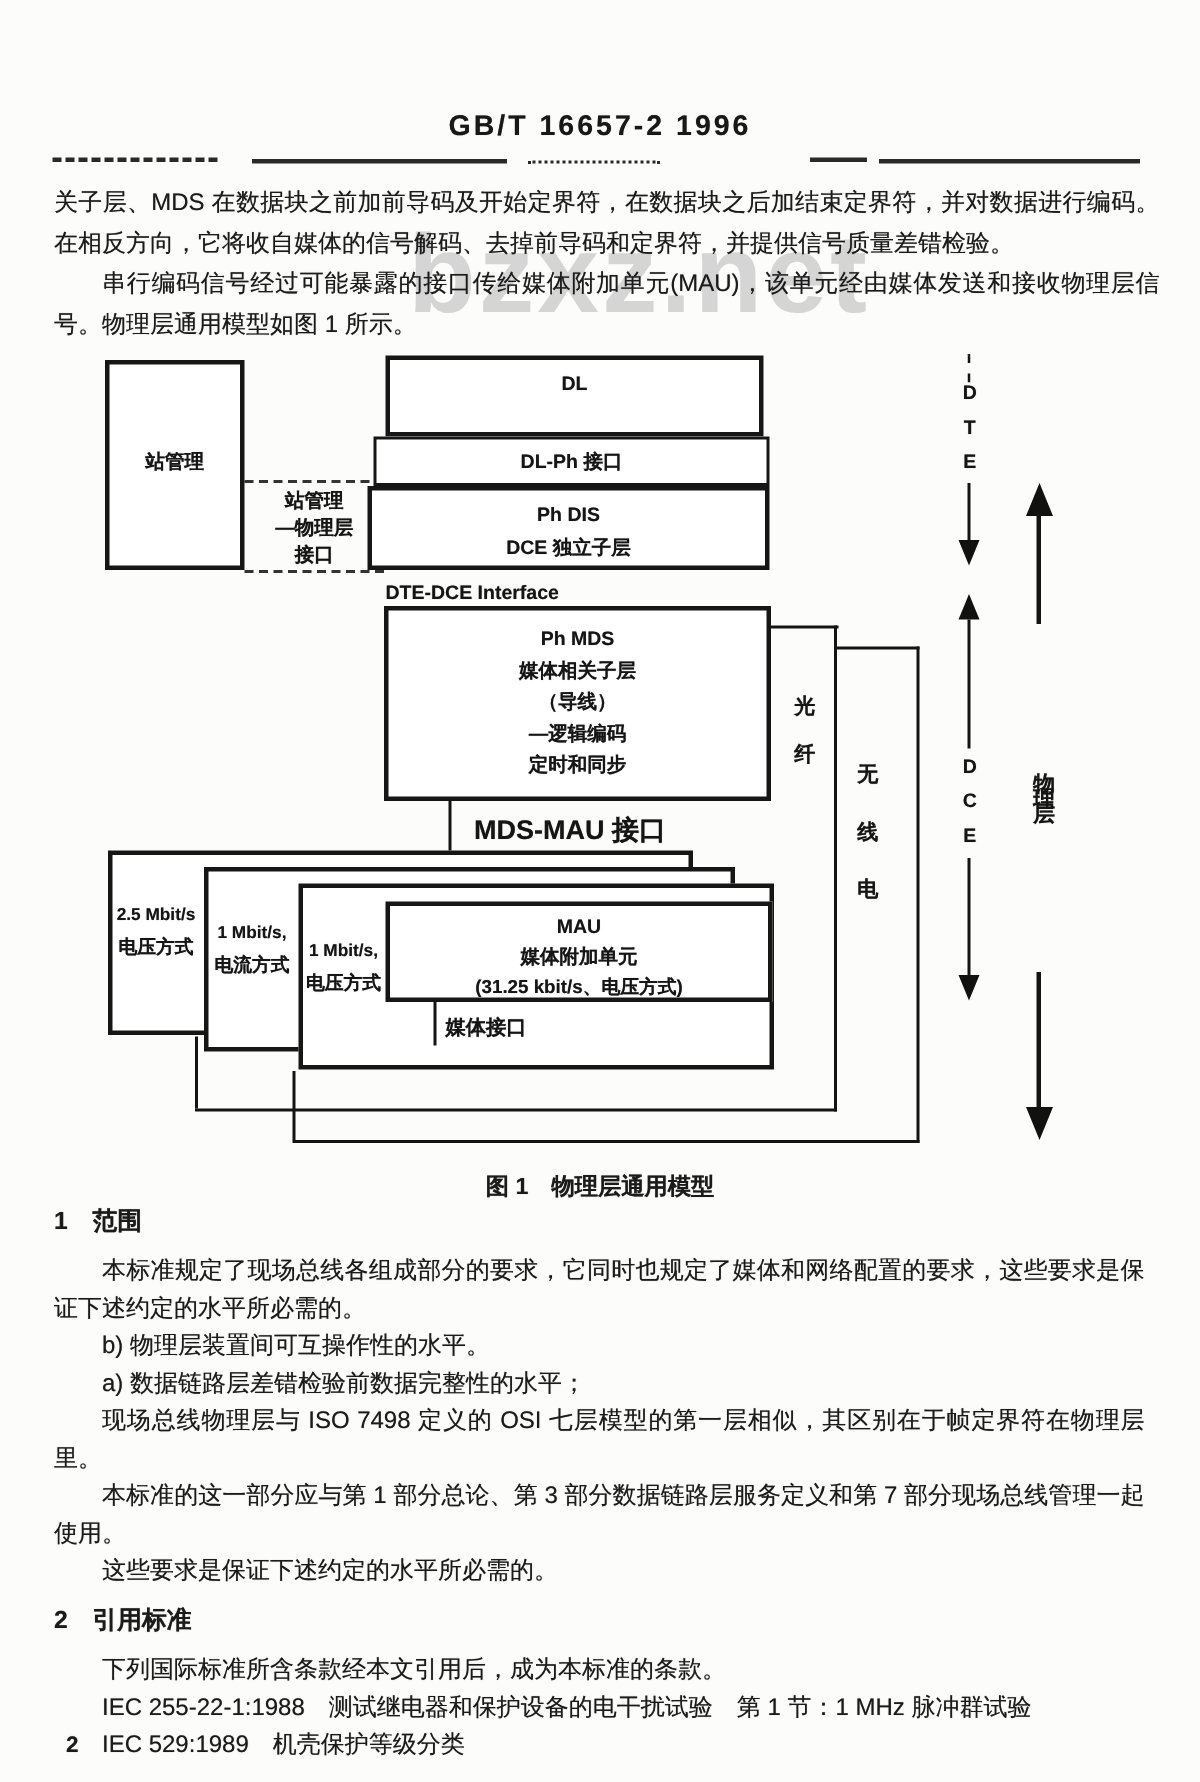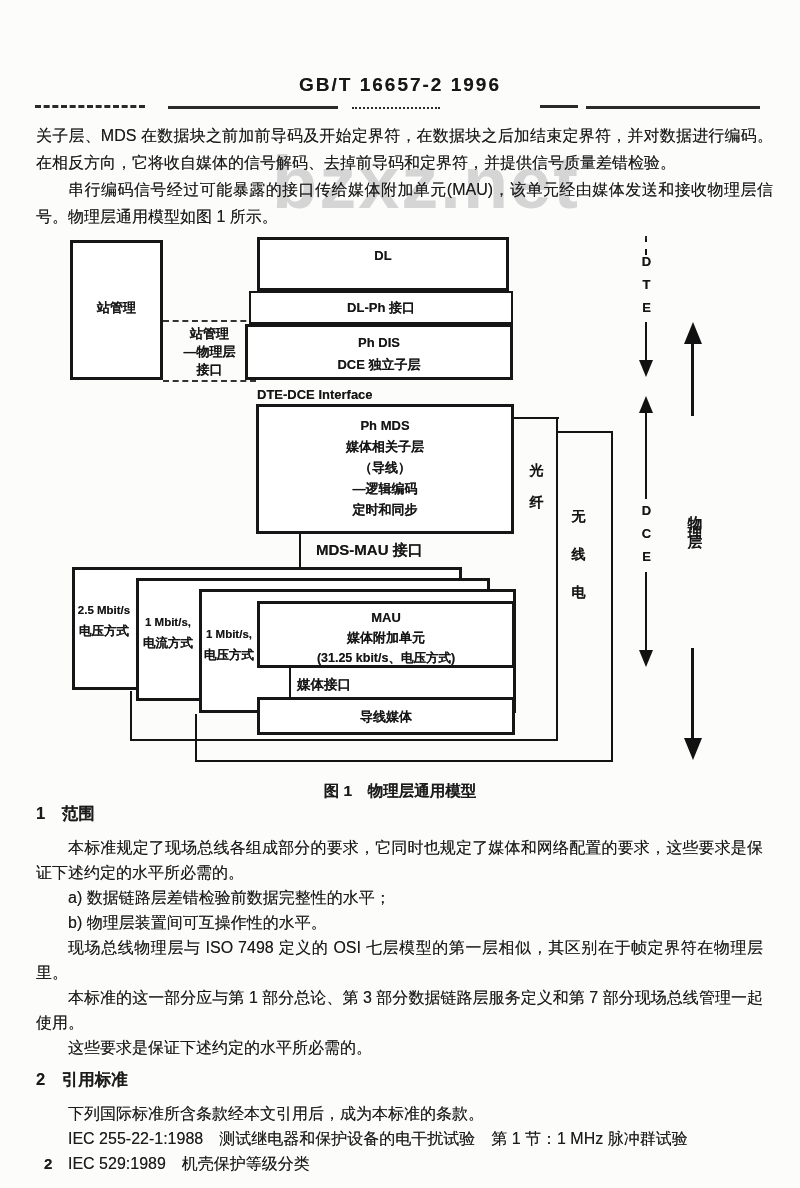--- a/index.html
+++ b/index.html
@@ -97,21 +97,21 @@
 
   <div class="box" style="left:256px;top:404px;width:258px;height:130px;z-index:3;">
     <span class="bc boxlabel" style="margin-top:8px;line-height:21px;">Ph MDS</span>
     <span class="bc boxlabel" style="line-height:21px;">媒体相关子层</span>
     <span class="bc boxlabel" style="line-height:21px;">（导线）</span>
     <span class="bc boxlabel" style="line-height:21px;">—逻辑编码</span>
     <span class="bc boxlabel" style="line-height:21px;">定时和同步</span>
   </div>
 
   <div class="vline" style="left:299px;top:534px;height:34px;z-index:4;"></div>
-  <div class="abs boxlabel" style="left:316px;top:541px;z-index:4;font-size:15px;">MDS-MAU 接口</div>
+  <div class="abs boxlabel" style="left:316px;top:541px;z-index:4;font-size:18px;">MDS-MAU 接口</div>
 
   <div class="box" style="left:72px;top:567px;width:390px;height:123px;z-index:4;"></div>
   <div class="box" style="left:136px;top:578px;width:354px;height:123px;z-index:5;"></div>
   <div class="box" style="left:199px;top:589px;width:317px;height:124px;z-index:6;"></div>
 
   <div class="box" style="left:257px;top:601px;width:258px;height:67px;z-index:7;">
     <span class="bc boxlabel" style="margin-top:4px;line-height:20px;">MAU</span>
     <span class="bc boxlabel" style="line-height:20px;">媒体附加单元</span>
     <span class="bc boxlabel" style="line-height:20px;font-size:12.5px;">(31.25 kbit/s、电压方式)</span>
   </div>
@@ -125,23 +125,20 @@
     <span class="bc boxlabel" style="font-size:12.5px;line-height:21px;">电流方式</span>
   </div>
   <div class="abs" style="left:202px;top:624px;width:54px;z-index:8;">
     <span class="bc boxlabel" style="font-size:11.5px;line-height:21px;">1 Mbit/s,</span>
     <span class="bc boxlabel" style="font-size:12.5px;line-height:21px;">电压方式</span>
   </div>
 
   <div class="vline" style="left:289px;top:668px;height:29px;z-index:9;"></div>
   <div class="abs boxlabel" style="left:297px;top:676px;z-index:9;font-size:13.5px;">媒体接口</div>
 
-  <div class="box" style="left:257px;top:697px;width:258px;height:38px;z-index:8;">
-    <span class="bc boxlabel" style="margin-top:8px;">导线媒体</span>
-  </div>
 
   <div>
     <div class="vline dash" style="left:645px;top:236px;height:16px;border-left-width:2px;"></div>
     <div class="vtext" style="left:639px;top:254px;font-size:13px;letter-spacing:8px;">DTE</div>
     <div class="vline" style="left:645px;top:322px;height:40px;border-left-width:2px;"></div>
     <div class="tri-down" style="left:639px;top:360px;"></div>
   </div>
 
   <div>
     <div class="tri-up" style="left:639px;top:396px;"></div>
@@ -157,22 +154,22 @@
     <div class="vtext" style="left:685px;top:504px;font-size:14.5px;letter-spacing:10px;">物理层</div>
     <div class="vline" style="left:691px;top:648px;height:92px;border-left-width:3px;"></div>
     <div class="tri-down big" style="left:684px;top:738px;"></div>
   </div>
 
   <div class="caption">图 1　物理层通用模型</div>
 
   <div class="sections">
     <h2 class="sec-h">1　范围</h2>
     <p class="sec-p">本标准规定了现场总线各组成部分的要求，它同时也规定了媒体和网络配置的要求，这些要求是保证下述约定的水平所必需的。</p>
+    <p class="sec-p">b) 物理层装置间可互操作性的水平。</p>
     <p class="sec-p">a) 数据链路层差错检验前数据完整性的水平；</p>
-    <p class="sec-p">b) 物理层装置间可互操作性的水平。</p>
     <p class="sec-p">现场总线物理层与 ISO 7498 定义的 OSI 七层模型的第一层相似，其区别在于帧定界符在物理层里。</p>
     <p class="sec-p">本标准的这一部分应与第 1 部分总论、第 3 部分数据链路层服务定义和第 7 部分现场总线管理一起使用。</p>
     <p class="sec-p">这些要求是保证下述约定的水平所必需的。</p>
     <h2 class="sec-h sec-h2">2　引用标准</h2>
     <p class="sec-p">下列国际标准所含条款经本文引用后，成为本标准的条款。</p>
     <p class="sec-p">IEC 255-22-1:1988　测试继电器和保护设备的电干扰试验　第 1 节：1 MHz 脉冲群试验</p>
     <p class="sec-p">IEC 529:1989　机壳保护等级分类</p>
   </div>
 
   <div class="pagenum">2</div>

